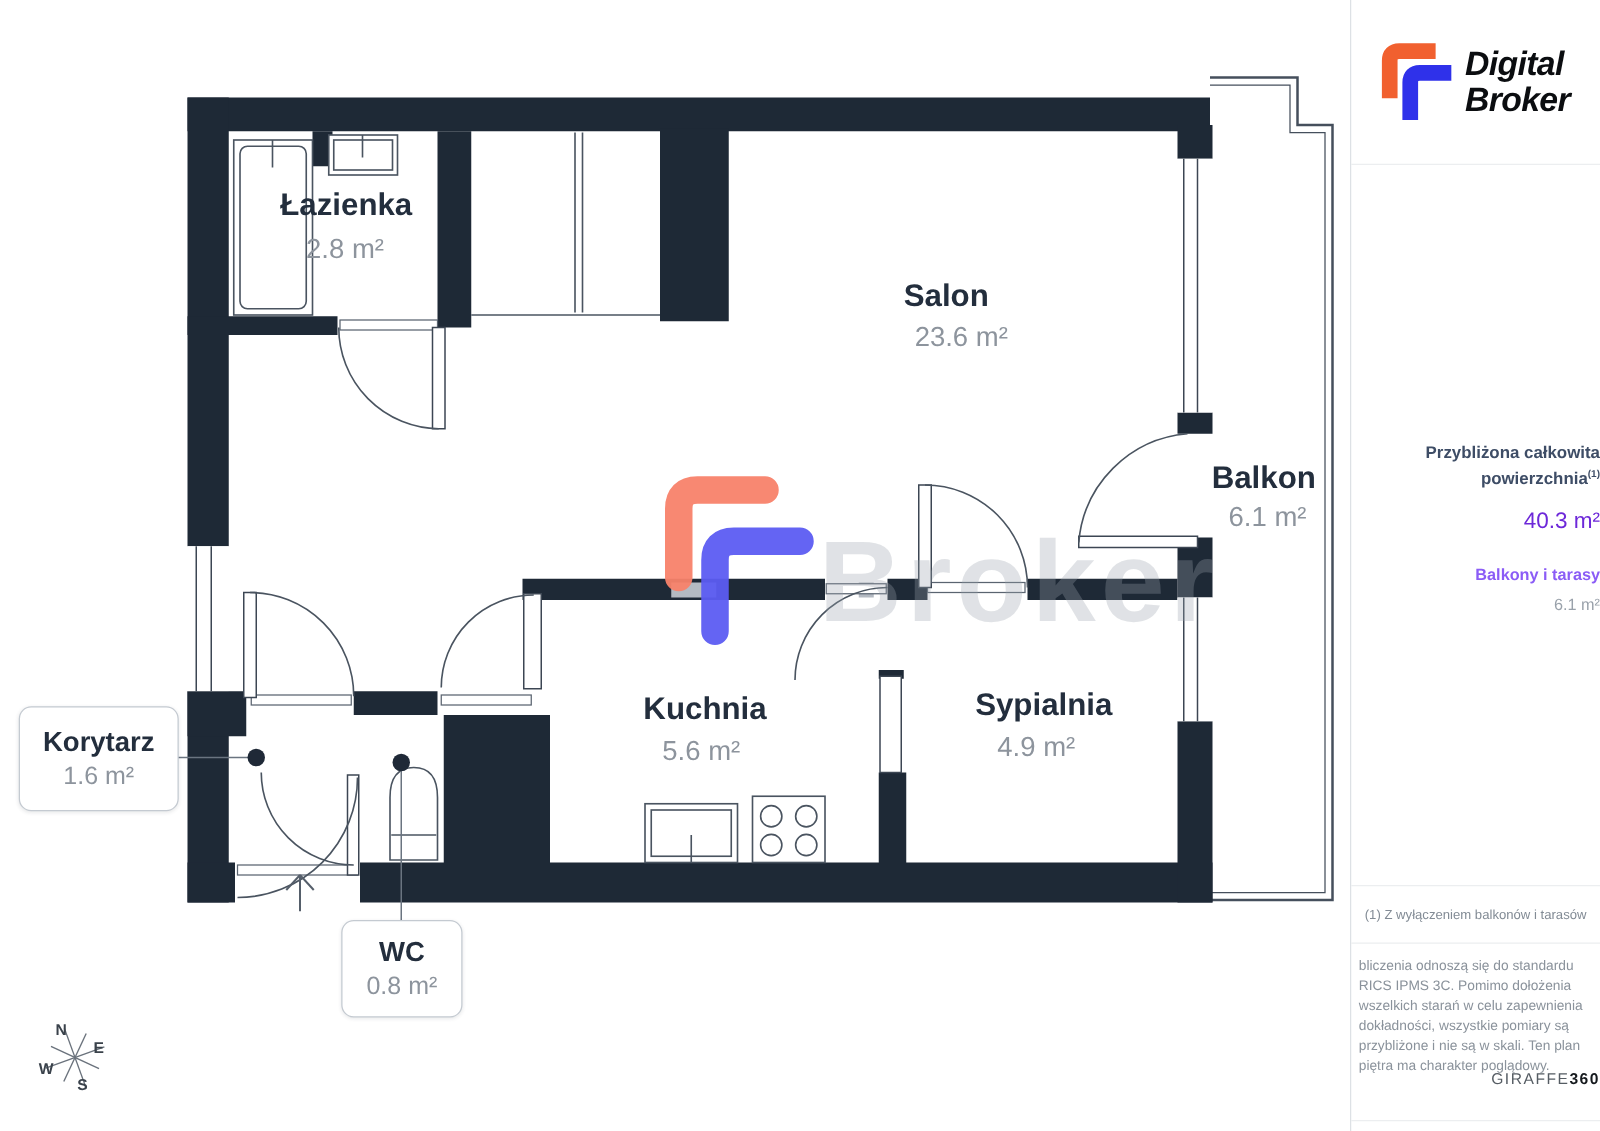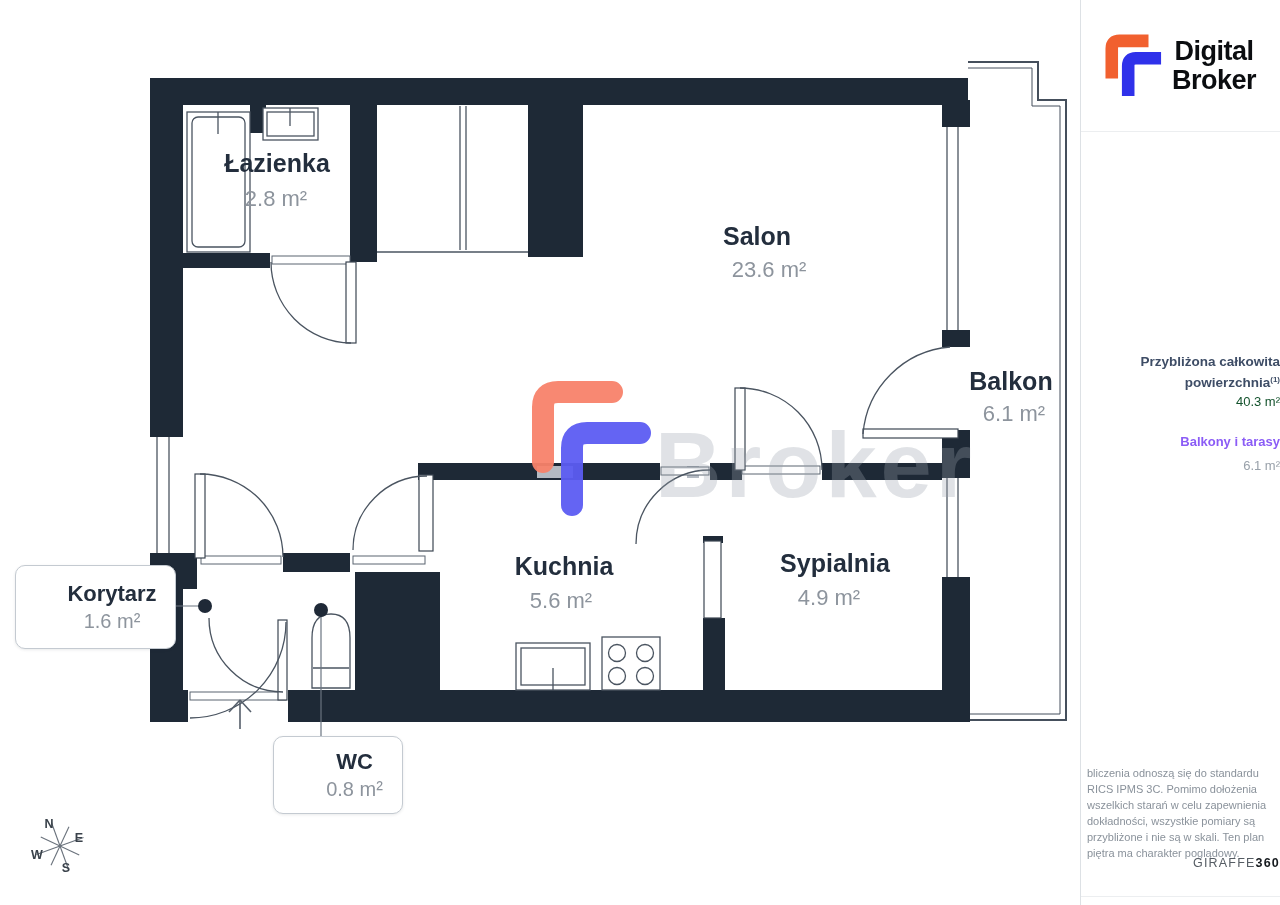--- a/index.html
+++ b/index.html
@@ -6,37 +6,37 @@
   .canvas{position:relative;width:1280px;height:905px;background:#ffffff;
           font-family:"Liberation Sans",sans-serif;overflow:hidden;}
   svg text{font-family:"Liberation Sans",sans-serif;}
   .room-name{font-size:25px;font-weight:700;fill:#232e3d;}
   .room-area{font-size:22px;fill:#8d949d;}
   .compass-letter{font-size:12.5px;font-weight:700;fill:#3a424b;}
 
   
   .callout{position:absolute;background:#fff;border:1.5px solid #c4cad1;border-radius:10px;
            box-shadow:0 1px 3px rgba(40,50,60,.10);display:flex;flex-direction:column;
-           align-items:center;justify-content:center;gap:3px;padding-left:33px;}
+           align-items:center;justify-content:center;gap:3px;}
   .callout .cname{font-weight:700;font-size:22px;color:#232e3d;}
   .callout .carea{font-size:20px;color:#8d949d;}
   #callout-korytarz{left:15px;top:565px;width:126px;height:82px;}
   #callout-wc{left:273px;top:736px;width:95px;height:76px;}
 
   
   .sidebar{position:absolute;left:1080px;top:0;width:199px;height:905px;
            border-left:1px solid #dde1e5;background:#fff;}
   .logo{position:absolute;top:0;left:0;right:0;height:131px;border-bottom:1px solid #eceef0;
         display:flex;align-items:center;justify-content:center;gap:9px;}
-  .logo-text{display:flex;flex-direction:column;align-items:center;
-             font-size:27px;font-weight:800;line-height:1.04;color:#0b0d10;letter-spacing:-.5px;}
+  .logo-text{display:flex;flex-direction:column;align-items:flex-start;
+             font-size:27px;font-weight:800;line-height:1.04;color:#0b0d10;letter-spacing:-.5px;font-style:italic;}
   .area-info{position:absolute;top:352px;left:0;right:0;text-align:right;}
   .ai-title{font-size:13.5px;font-weight:700;color:#3e4d66;line-height:1.55;}
   .ai-title sup{font-size:8px;}
-  .ai-value{font-size:13px;color:#14532d;margin-top:0;}
+  .ai-value{font-size:18px;color:#6d28d9;margin-top:12px;}
   .ai-title2{margin-top:25px;font-size:13px;font-weight:700;color:#8b5cf6;}
   .ai-value2{font-size:13px;color:#99a1aa;margin-top:9px;}
   .footnote{position:absolute;top:708px;left:0;right:0;height:45px;border-top:1px solid #eceef0;
             border-bottom:1px solid #eceef0;display:flex;align-items:center;justify-content:center;
             font-size:10.5px;color:#828b95;}
   .disclaimer{position:absolute;top:766px;left:6px;right:6px;
               font-size:11px;color:#8a929b;line-height:1.45;}
   .giraffe{position:absolute;top:856px;left:0;right:0;text-align:right;font-size:12.5px;
            letter-spacing:1.2px;color:#555c63;}
   .giraffe b{color:#15191d;}
@@ -242,20 +242,21 @@
     <div class="area-info">
       <div class="ai-title">
         <div>Przybliżona całkowita</div>
         <div><span>powierzchnia</span><sup>(1)</sup></div>
       </div>
       <div class="ai-value">40.3 m²</div>
       <div class="ai-title2">Balkony i tarasy</div>
       <div class="ai-value2">6.1 m²</div>
     </div>
 
+    <div class="footnote">(1) Z wyłączeniem balkonów i tarasów</div>
 
     <div class="disclaimer">
       <div>bliczenia odnoszą się do standardu</div>
       <div>RICS IPMS 3C. Pomimo dołożenia</div>
       <div>wszelkich starań w celu zapewnienia</div>
       <div>dokładności, wszystkie pomiary są</div>
       <div>przybliżone i nie są w skali. Ten plan</div>
       <div>piętra ma charakter poglądowy.</div>
     </div>
 

